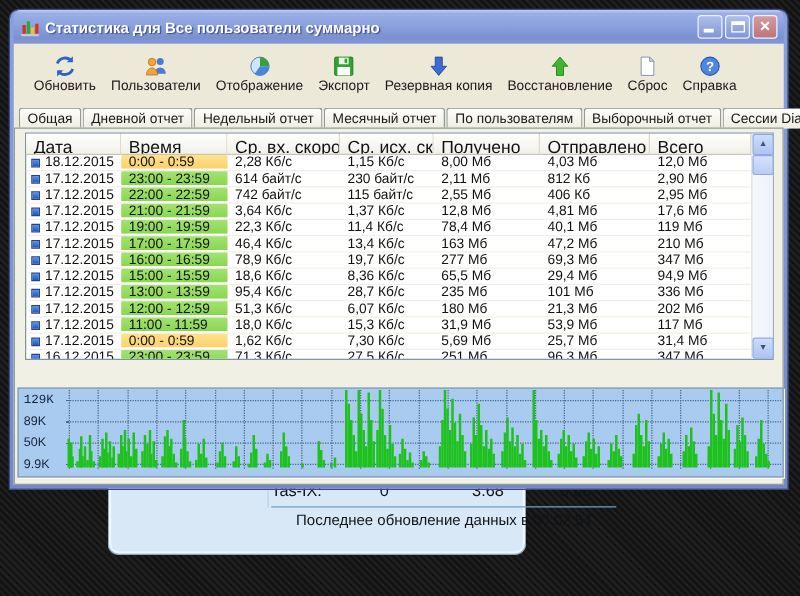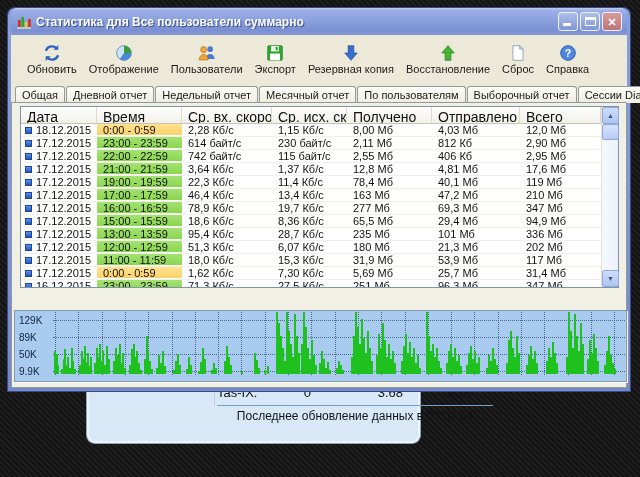--- a/index.html
+++ b/index.html
@@ -167,37 +167,37 @@
                 <path d="M13.6 0.8v4.4H9.2z" fill="#2F63C4"></path>
                 <path d="M13.5 10A6 6 0 0 1 3.2 11.6" fill="none" stroke="#2F63C4" stroke-width="2"></path>
                 <path d="M2.4 15.2v-4.4h4.4z" fill="#2F63C4"></path>
               </svg>
             </span>
             <span class="tb-label">Обновить</span>
           </div>
           <div class="tb-btn">
             <span>
               <svg viewBox="0 0 16 16">
-                <circle cx="8" cy="8" r="6.5" fill="#CFE6F8" stroke="#3A70B8" stroke-width=".6"></circle>
-                <path d="M8 8V1.5A6.5 6.5 0 0 1 14.5 8z" fill="#3AA035"></path>
-                <path d="M8 8h6.5A6.5 6.5 0 0 1 4.2 13.4z" fill="#4A86D8"></path>
-              </svg>
-            </span>
-            <span class="tb-label">Отображение</span>
-          </div>
-          <div class="tb-btn">
-            <span>
-              <svg viewBox="0 0 16 16">
                 <circle cx="10.8" cy="4.6" r="2.5" fill="#4A7AD4"></circle>
                 <path d="M6.8 13.4c0-2.6 1.8-4.6 4-4.6s4 2 4 4.6z" fill="#4A7AD4"></path>
                 <circle cx="5" cy="5" r="2.7" fill="#F2A33C" stroke="#B06A10" stroke-width=".5"></circle>
                 <path d="M1 14.2c0-2.8 1.8-5 4-5s4 2.2 4 5z" fill="#F2A33C" stroke="#B06A10" stroke-width=".5"></path>
               </svg>
             </span>
             <span class="tb-label">Пользователи</span>
+          </div>
+          <div class="tb-btn">
+            <span>
+              <svg viewBox="0 0 16 16">
+                <circle cx="8" cy="8" r="6.5" fill="#CFE6F8" stroke="#3A70B8" stroke-width=".6"></circle>
+                <path d="M8 8V1.5A6.5 6.5 0 0 1 14.5 8z" fill="#3AA035"></path>
+                <path d="M8 8h6.5A6.5 6.5 0 0 1 4.2 13.4z" fill="#4A86D8"></path>
+              </svg>
+            </span>
+            <span class="tb-label">Отображение</span>
           </div>
           <div class="tb-btn">
             <span>
               <svg viewBox="0 0 16 16">
                 <rect x="1.5" y="1.5" width="13" height="13" rx="1" fill="#2EA42E" stroke="#1A7A1A" stroke-width=".6"></rect>
                 <rect x="4.5" y="1.8" width="7" height="4.8" fill="#E8F4E8"></rect>
                 <rect x="8.6" y="2.6" width="1.8" height="3" fill="#2EA42E"></rect>
                 <rect x="3.5" y="8.5" width="9" height="6" fill="#FFF"></rect>
               </svg>
             </span>
@@ -424,21 +424,21 @@
             <span class="sb-thumb"></span>
             <span class="sb-btn down">
                 <span class="sb-arrow">▼</span>
               </span>
           </div>
         </div>
 
 
         <div class="chart" id="chart">
             <div class="gh" style="top: 8.9944px;"></div>
-            <div class="ylab" style="top: 4.9944px;">129K</div>
+            <div class="ylab" style="top: 4.9944px; font-family: Liberation Mono, monospace;">129K</div>
             <div class="gh" style="top: 26.0504px;"></div>
             <div class="ylab" style="top: 22.0504px;">89K</div>
             <div class="gh" style="top: 42.68px;"></div>
             <div class="ylab" style="top: 38.68px;">50K</div>
             <div class="gh" style="top: 59.7786px;"></div>
             <div class="ylab" style="top: 55.7786px;">9.9K</div>
             <div class="gv" style="left: 40px;"></div>
             <div class="gv" style="left: 63.3px;"></div>
             <div class="gv" style="left: 86.6px;"></div>
             <div class="gv" style="left: 109.9px;"></div>

